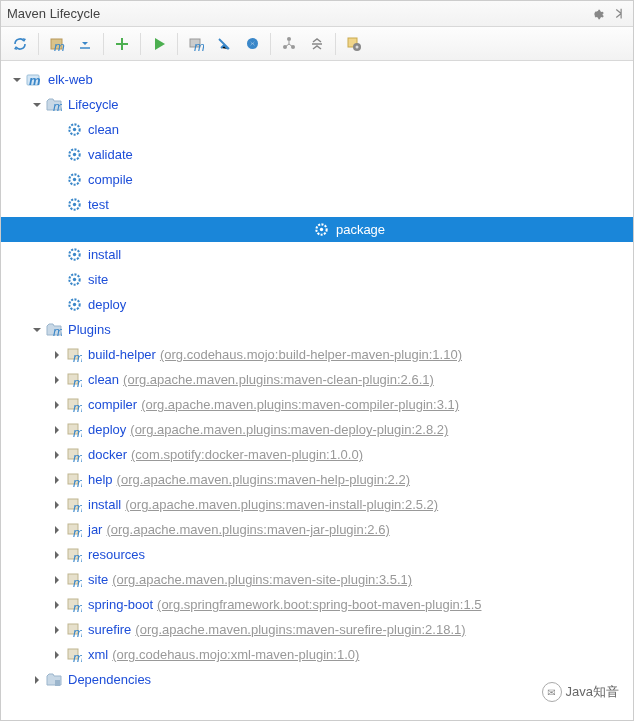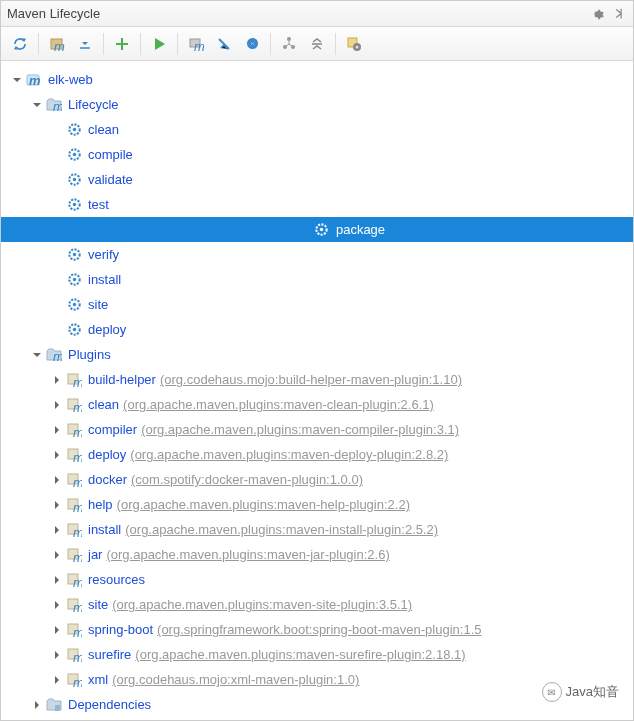--- a/index.html
+++ b/index.html
@@ -164,33 +164,33 @@
   </div>
     <div class="row">
     <span class="spacer" style="width:48px"></span>
     <span class="chev"></span>
     <span class="nicon">
         <svg width="15" height="15" viewBox="0 0 16 16">
           <circle cx="8" cy="8" r="5.5" fill="none" stroke="#3a87c9" stroke-width="2.2" stroke-dasharray="2.2 1.4"></circle>
           <circle cx="8" cy="8" r="1.8" fill="#3a87c9"></circle>
         </svg>
       </span>
+    <span class="label">validate</span>
+
+  </div>
+    <div class="row">
+    <span class="spacer" style="width:48px"></span>
+    <span class="chev"></span>
+    <span class="nicon">
+        <svg width="15" height="15" viewBox="0 0 16 16">
+          <circle cx="8" cy="8" r="5.5" fill="none" stroke="#3a87c9" stroke-width="2.2" stroke-dasharray="2.2 1.4"></circle>
+          <circle cx="8" cy="8" r="1.8" fill="#3a87c9"></circle>
+        </svg>
+      </span>
     <span class="label">compile</span>
-
-  </div>
-    <div class="row">
-    <span class="spacer" style="width:48px"></span>
-    <span class="chev"></span>
-    <span class="nicon">
-        <svg width="15" height="15" viewBox="0 0 16 16">
-          <circle cx="8" cy="8" r="5.5" fill="none" stroke="#3a87c9" stroke-width="2.2" stroke-dasharray="2.2 1.4"></circle>
-          <circle cx="8" cy="8" r="1.8" fill="#3a87c9"></circle>
-        </svg>
-      </span>
-    <span class="label">validate</span>
 
   </div>
     <div class="row">
     <span class="spacer" style="width:48px"></span>
     <span class="chev"></span>
     <span class="nicon">
         <svg width="15" height="15" viewBox="0 0 16 16">
           <circle cx="8" cy="8" r="5.5" fill="none" stroke="#3a87c9" stroke-width="2.2" stroke-dasharray="2.2 1.4"></circle>
           <circle cx="8" cy="8" r="1.8" fill="#3a87c9"></circle>
         </svg>
@@ -201,32 +201,20 @@
     <div class="row selected">
     <span class="spacer" style="width:48px"></span>
     <span class="chev"></span>
     <span class="nicon">
         <svg width="15" height="15" viewBox="0 0 16 16">
           <circle cx="8" cy="8" r="5.5" fill="none" stroke="#fff" stroke-width="2.2" stroke-dasharray="2.2 1.4"></circle>
           <circle cx="8" cy="8" r="1.8" fill="#fff"></circle>
         </svg>
       </span>
     <span class="label">package</span>
-
-  </div>
-    <div class="row">
-    <span class="spacer" style="width:48px"></span>
-    <span class="chev"></span>
-    <span class="nicon">
-        <svg width="15" height="15" viewBox="0 0 16 16">
-          <circle cx="8" cy="8" r="5.5" fill="none" stroke="#3a87c9" stroke-width="2.2" stroke-dasharray="2.2 1.4"></circle>
-          <circle cx="8" cy="8" r="1.8" fill="#3a87c9"></circle>
-        </svg>
-      </span>
-    <span class="label">verify</span>
 
   </div>
     <div class="row">
     <span class="spacer" style="width:48px"></span>
     <span class="chev"></span>
     <span class="nicon">
         <svg width="15" height="15" viewBox="0 0 16 16">
           <circle cx="8" cy="8" r="5.5" fill="none" stroke="#3a87c9" stroke-width="2.2" stroke-dasharray="2.2 1.4"></circle>
           <circle cx="8" cy="8" r="1.8" fill="#3a87c9"></circle>
         </svg>

